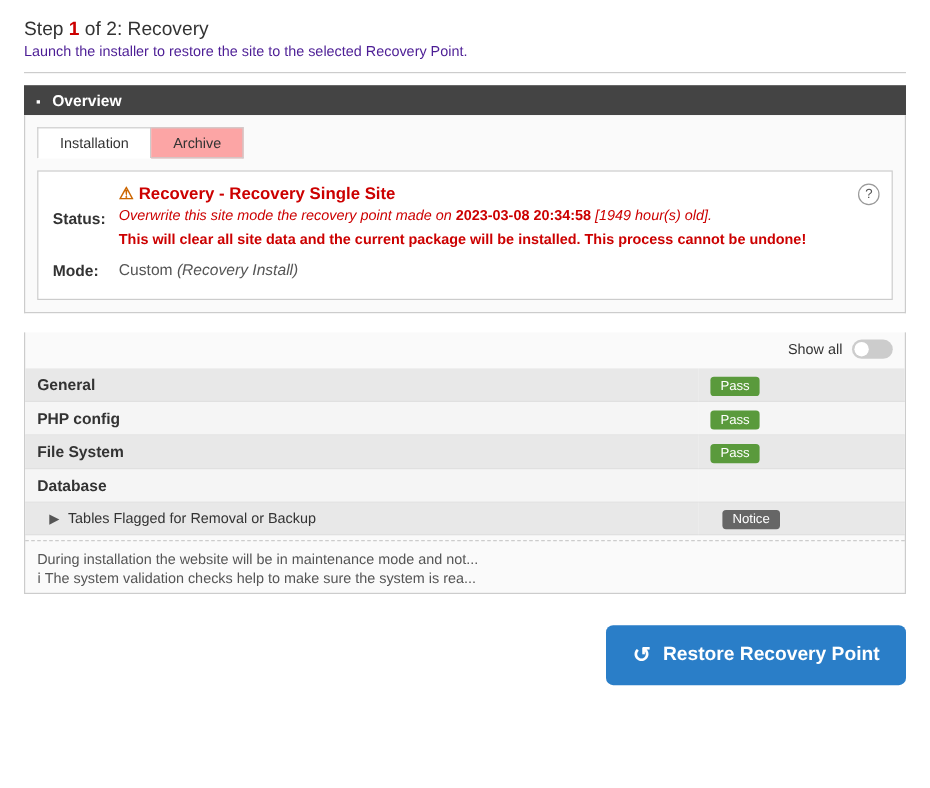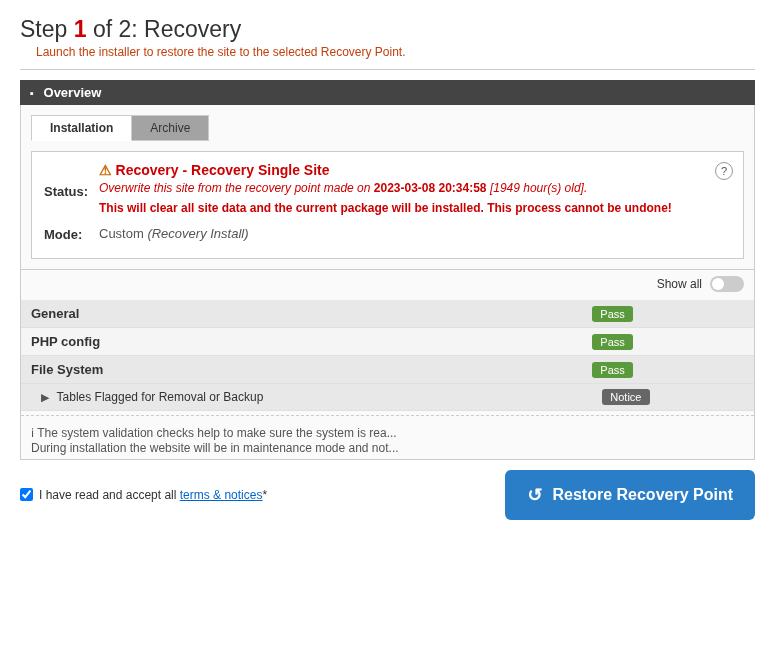--- a/index.html
+++ b/index.html
@@ -13,30 +13,30 @@
     }
     .page-wrapper {
       background: #fff;
       padding: 16px 20px;
       min-height: 657px;
       position: relative;
     }
     
     .page-header { margin-bottom: 4px; }
     .page-title {
-      font-size: 23px;
+      font-size: 16px;
       font-weight: normal;
       color: #333;
     }
     .page-title .step-num { color: #cc0000; font-weight: bold; }
-    .page-subtitle { font-size: 12px; color: #c2410c; margin-top: 2px; margin-left: 16px; }
+    .page-subtitle { font-size: 12px; color: #4c1d95; margin-top: 2px; }
     .header-divider { border: none; border-top: 1px solid #ccc; margin: 10px 0; }
 
     
-    .section { }
+    .section { margin-bottom: 16px; }
     .section-header {
       background: #444;
       color: #fff;
       padding: 5px 10px;
       font-size: 13px;
       font-weight: bold;
       display: flex;
       align-items: center;
       justify-content: space-between;
     }
@@ -46,29 +46,29 @@
       border-top: none;
       background: #fafafa;
       padding: 10px;
     }
 
     
     .tabs { display: flex; margin-bottom: 10px; }
     .tab {
       padding: 5px 18px;
       border: 1px solid #ccc;
-      background: #a3a3a3;
+      background: #fca5a5;
       cursor: pointer;
       font-size: 12px;
       color: #333;
     }
     .tab.active {
       background: #fff;
       border-bottom-color: #fff;
-      font-weight: bold;
+      font-weight: normal;
     }
     .tab:not(:first-child) { border-left: none; }
 
     
     .status-box {
       border: 1px solid #ccc;
       background: #fff;
       padding: 10px 12px;
       position: relative;
     }
@@ -246,21 +246,21 @@
       <div class="status-box">
         <div class="help-icon">?</div>
 
         <div class="status-row">
           <span class="status-label">Status:</span>
           <div class="status-value">
             <div class="status-title">
               <span class="warning-icon">⚠</span><span>Recovery - Recovery Single Site</span>
             </div>
             <div class="status-desc">
-              <span>Overwrite this site from the recovery point made on </span><strong>2023-03-08 20:34:58</strong><span> [1949 hour(s) old].</span>
+              <span>Overwrite this site mode the recovery point made on </span><strong>2023-03-08 20:34:58</strong><span> [1949 hour(s) old].</span>
             </div>
             <div class="status-warning-text">This will clear all site data and the current package will be installed. This process cannot be undone!</div>
           </div>
         </div>
 
         <div class="status-row">
           <span class="status-label mode-label">Mode:</span>
           <div class="status-value mode-value">
             <span>Custom </span><em>(Recovery Install)</em>
           </div>
@@ -287,45 +287,43 @@
           <tr>
             <td><span class="row-label">PHP config</span></td>
             <td class="badge-cell"><span class="badge-pass">Pass</span></td>
           </tr>
 
           <tr>
             <td><span class="row-label">File System</span></td>
             <td class="badge-cell"><span class="badge-pass">Pass</span></td>
           </tr>
 
+          <tr>
+            <td><span class="row-label">Database</span></td>
+            <td class="badge-cell"></td>
+          </tr>
 
           <tr class="sub-row">
             <td>
               <span class="triangle-icon">▶</span>
               <span>Tables Flagged for Removal or Backup</span>
             </td>
             <td class="badge-cell"><span class="badge-notice">Notice</span></td>
           </tr>
         </tbody>
       </table>
 
       <div class="info-text">
+        <div>During installation the website will be in maintenance mode and not...</div>
         <div>ℹ The system validation checks help to make sure the system is rea...</div>
-        <div>During installation the website will be in maintenance mode and not...</div>
       </div>
     </div>
   </div>
 
   <div class="bottom-section">
     <div class="checkbox-area">
-      <label>
-        <input type="checkbox" checked="" style="">
-        <span>
-          <span>I have read and accept all </span><a href="#">terms &amp; notices</a><span>*</span>
-        </span>
-      </label>
     </div>
     <button class="restore-btn">
       <span class="btn-icon">↺</span>
       <span>Restore Recovery Point</span>
     </button>
   </div>
 </div>
 
 </body></html>

